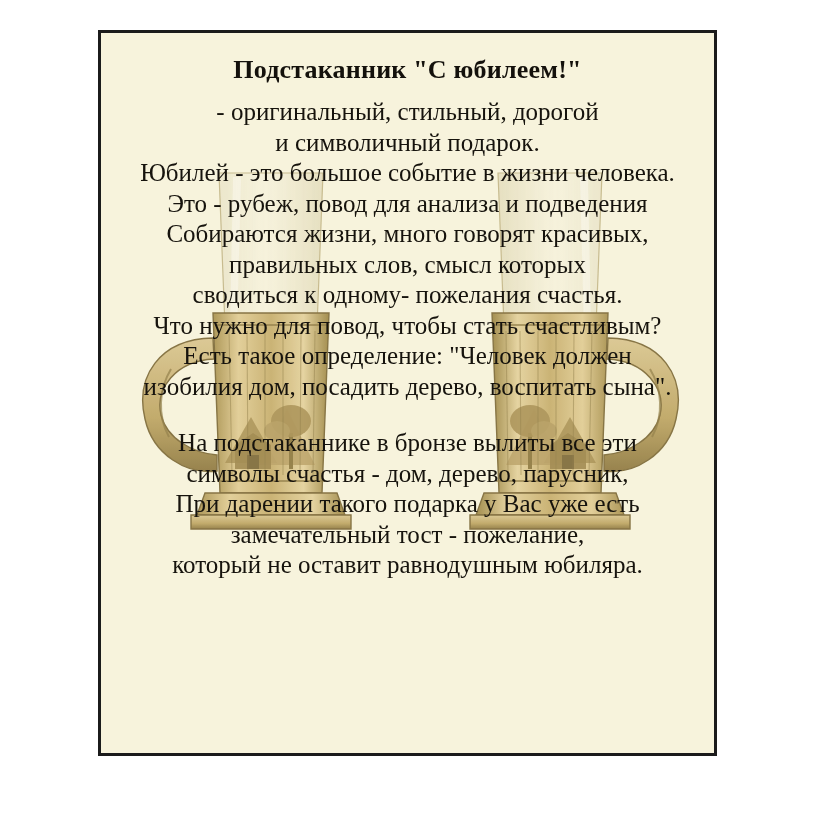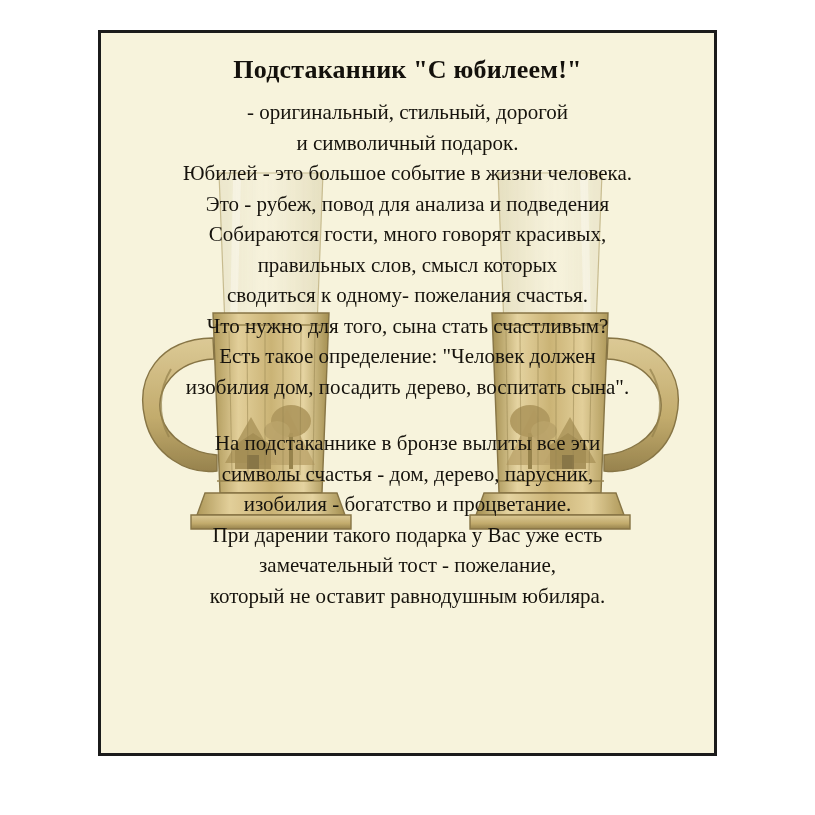--- a/index.html
+++ b/index.html
@@ -40,21 +40,21 @@
     text-align: center;
   }
   #title {
     font-size: 26px;
     font-weight: bold;
     color: #14110c;
     letter-spacing: 0.2px;
     margin-bottom: 12px;
   }
   .line {
-    font-size: 21px;
+    font-size: 25px;
     line-height: 30.5px;
     color: #16130d;
     white-space: nowrap;
   }
   .gap {
     height: 26px;
   }
 </style>
 </head>
 <body>
@@ -150,32 +150,31 @@
   </svg>
 
   <div id="text-layer">
     <div id="title">Подстаканник "С юбилеем!"</div>
 
     <div>
       <div class="line">- оригинальный, стильный, дорогой</div>
       <div class="line">и символичный подарок.</div>
       <div class="line">Юбилей - это большое событие в жизни человека.</div>
       <div class="line">Это - рубеж, повод для анализа и подведения</div>
-      <div class="line">Собираются гости, много говорят красивых,</div>
+      <div class="line">Собираются жизни, много говорят красивых,</div>
       <div class="line">правильных слов, смысл которых</div>
       <div class="line">сводиться к одному- пожелания счастья.</div>
-      <div class="line">Что нужно для того, сына стать счастливым?</div>
+      <div class="line">Что нужно для повод, чтобы стать счастливым?</div>
       <div class="line">Есть такое определение: "Человек должен</div>
       <div class="line">изобилия дом, посадить дерево, воспитать сына".</div>
     </div>
 
     <div class="gap"></div>
 
     <div>
       <div class="line">На подстаканнике в бронзе вылиты все эти</div>
       <div class="line">символы счастья - дом, дерево, парусник,</div>
-      <div class="line">изобилия - богатство и процветание.</div>
       <div class="line">При дарении такого подарка у Вас уже есть</div>
       <div class="line">замечательный тост - пожелание,</div>
       <div class="line">который не оставит равнодушным юбиляра.</div>
     </div>
   </div>
 </div>
 
 </body></html>

